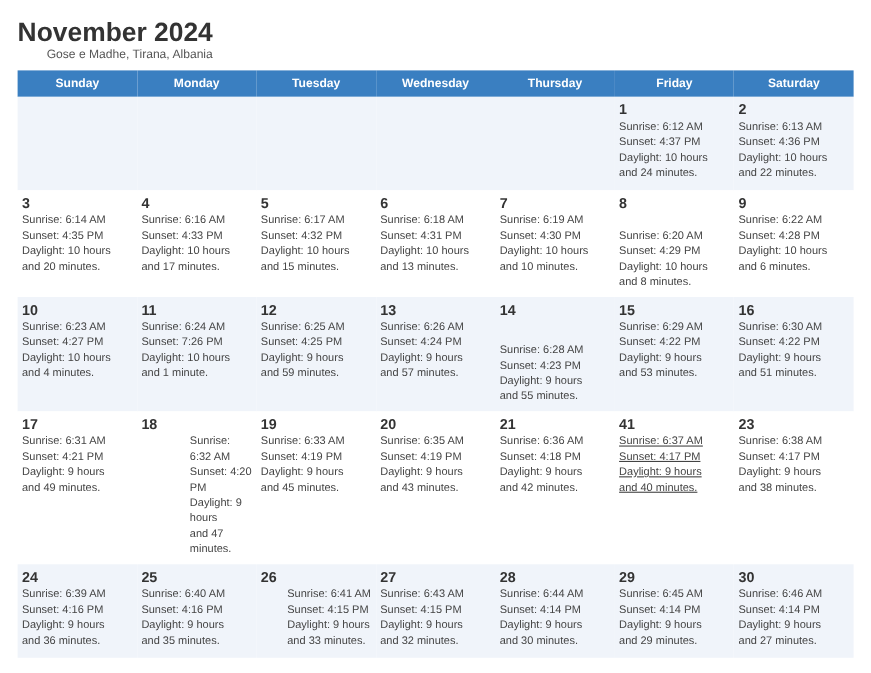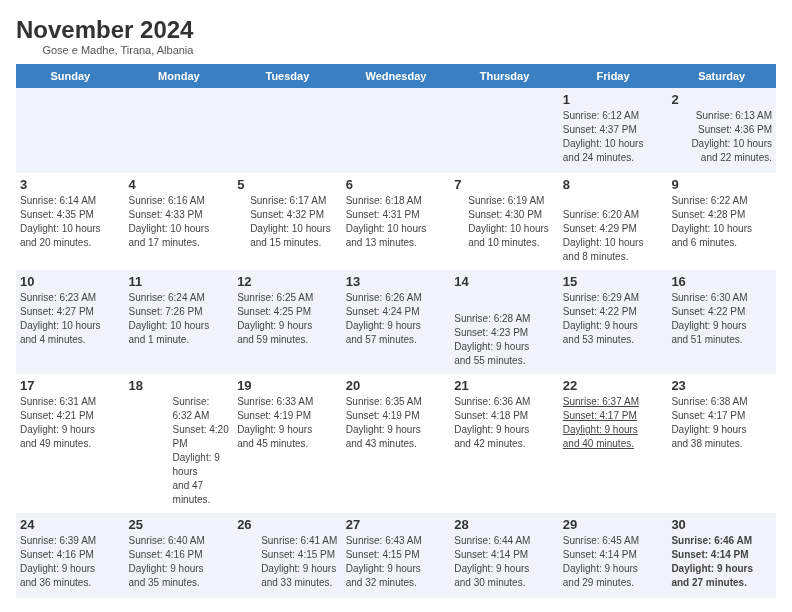--- a/index.html
+++ b/index.html
@@ -118,21 +118,21 @@
         <td></td>
         <td>
           <span class="day-num">1</span>
           <div class="day-info" style="white-space: pre-line;">Sunrise: 6:12 AM
 Sunset: 4:37 PM
 Daylight: 10 hours
 and 24 minutes.</div>
         </td>
         <td>
           <span class="day-num">2</span>
-          <div class="day-info" style="white-space: pre-line; text-align: right;">Sunrise: 6:13 AM
+          <div class="day-info" style="white-space: pre-line;">Sunrise: 6:13 AM
 Sunset: 4:36 PM
 Daylight: 10 hours
 and 22 minutes.</div>
         </td>
       </tr>
       <tr>
         <td>
           <span class="day-num">3</span>
           <div class="day-info" style="white-space: pre-line;">Sunrise: 6:14 AM
 Sunset: 4:35 PM
@@ -141,35 +141,35 @@
         </td>
         <td>
           <span class="day-num">4</span>
           <div class="day-info" style="white-space: pre-line;">Sunrise: 6:16 AM
 Sunset: 4:33 PM
 Daylight: 10 hours
 and 17 minutes.</div>
         </td>
         <td>
           <span class="day-num">5</span>
-          <div class="day-info" style="white-space: pre-line; margin-left: 13px;">Sunrise: 6:17 AM
+          <div class="day-info" style="white-space: pre-line;">Sunrise: 6:17 AM
 Sunset: 4:32 PM
 Daylight: 10 hours
 and 15 minutes.</div>
         </td>
         <td>
           <span class="day-num">6</span>
           <div class="day-info" style="white-space: pre-line;">Sunrise: 6:18 AM
 Sunset: 4:31 PM
 Daylight: 10 hours
 and 13 minutes.</div>
         </td>
         <td>
           <span class="day-num">7</span>
-          <div class="day-info" style="white-space: pre-line; margin-left: 14px;">Sunrise: 6:19 AM
+          <div class="day-info" style="white-space: pre-line;">Sunrise: 6:19 AM
 Sunset: 4:30 PM
 Daylight: 10 hours
 and 10 minutes.</div>
         </td>
         <td>
           <span class="day-num">8</span>
           <div class="day-info" style="white-space: pre-line; margin-top: 16px;">Sunrise: 6:20 AM
 Sunset: 4:29 PM
 Daylight: 10 hours
 and 8 minutes.</div>
@@ -263,21 +263,21 @@
 and 43 minutes.</div>
         </td>
         <td>
           <span class="day-num">21</span>
           <div class="day-info" style="white-space: pre-line;">Sunrise: 6:36 AM
 Sunset: 4:18 PM
 Daylight: 9 hours
 and 42 minutes.</div>
         </td>
         <td>
-          <span class="day-num">22</span>
+          <span class="day-num">41</span>
           <div class="day-info" style="white-space: pre-line; text-decoration: underline;">Sunrise: 6:37 AM
 Sunset: 4:17 PM
 Daylight: 9 hours
 and 40 minutes.</div>
         </td>
         <td>
           <span class="day-num">23</span>
           <div class="day-info" style="white-space: pre-line;">Sunrise: 6:38 AM
 Sunset: 4:17 PM
 Daylight: 9 hours
@@ -322,20 +322,20 @@
         </td>
         <td>
           <span class="day-num">29</span>
           <div class="day-info" style="white-space: pre-line;">Sunrise: 6:45 AM
 Sunset: 4:14 PM
 Daylight: 9 hours
 and 29 minutes.</div>
         </td>
         <td>
           <span class="day-num">30</span>
-          <div class="day-info" style="white-space: pre-line; font-weight: bold;">Sunrise: 6:46 AM
+          <div class="day-info" style="white-space: pre-line;">Sunrise: 6:46 AM
 Sunset: 4:14 PM
 Daylight: 9 hours
 and 27 minutes.</div>
         </td>
       </tr>
     </tbody>
 </table>
 
 </body></html>

